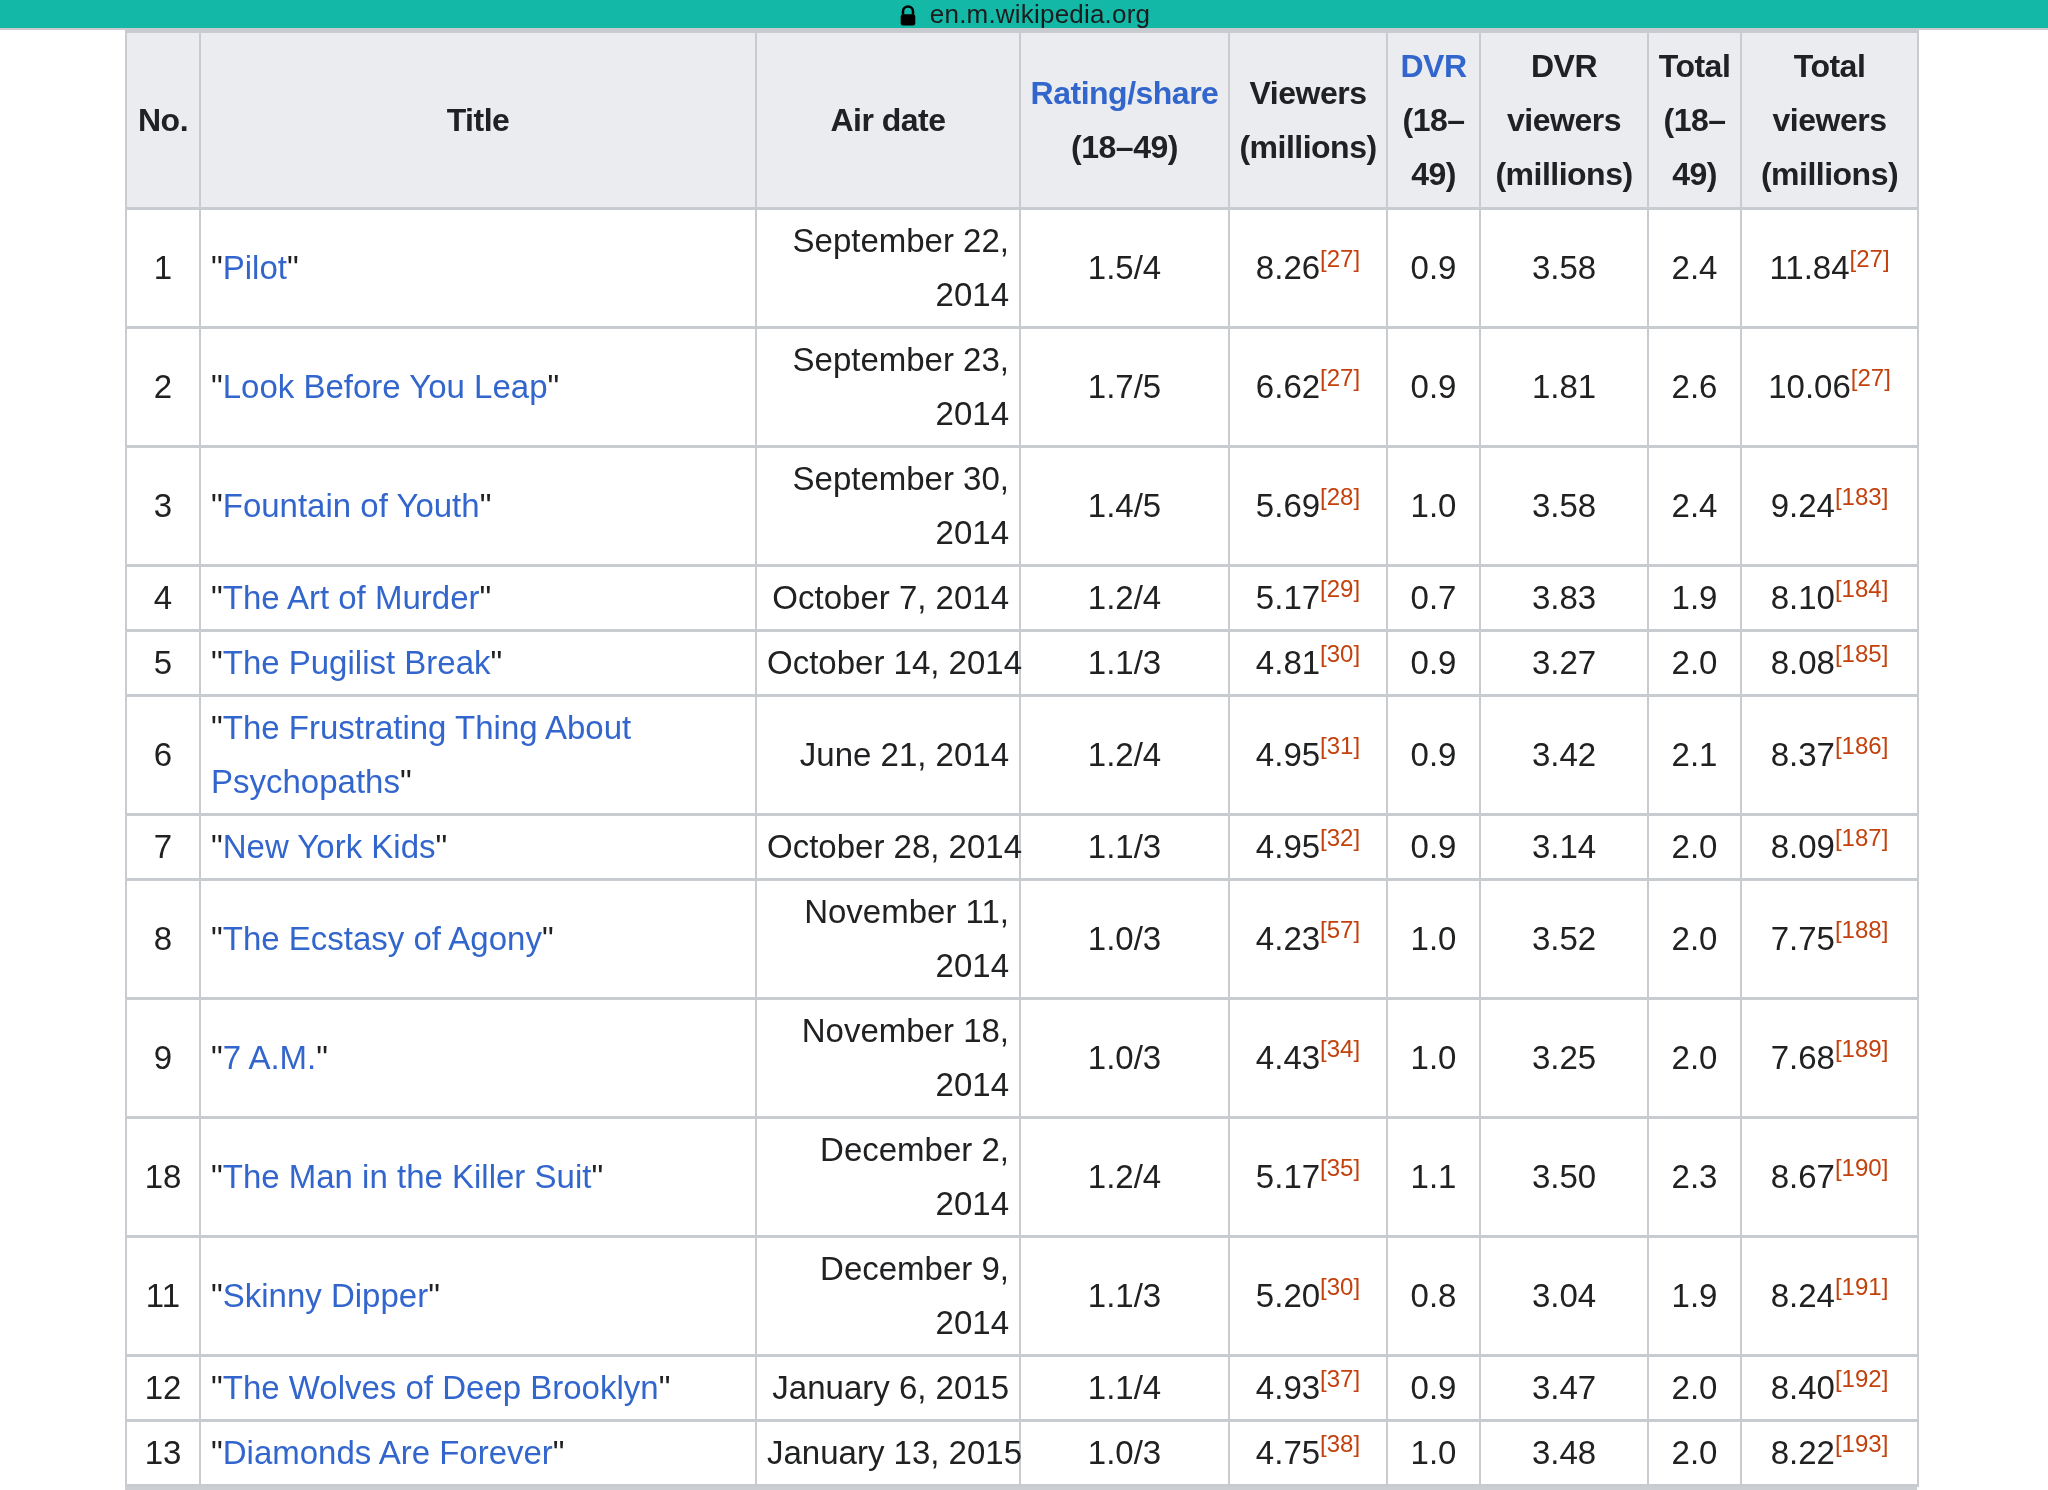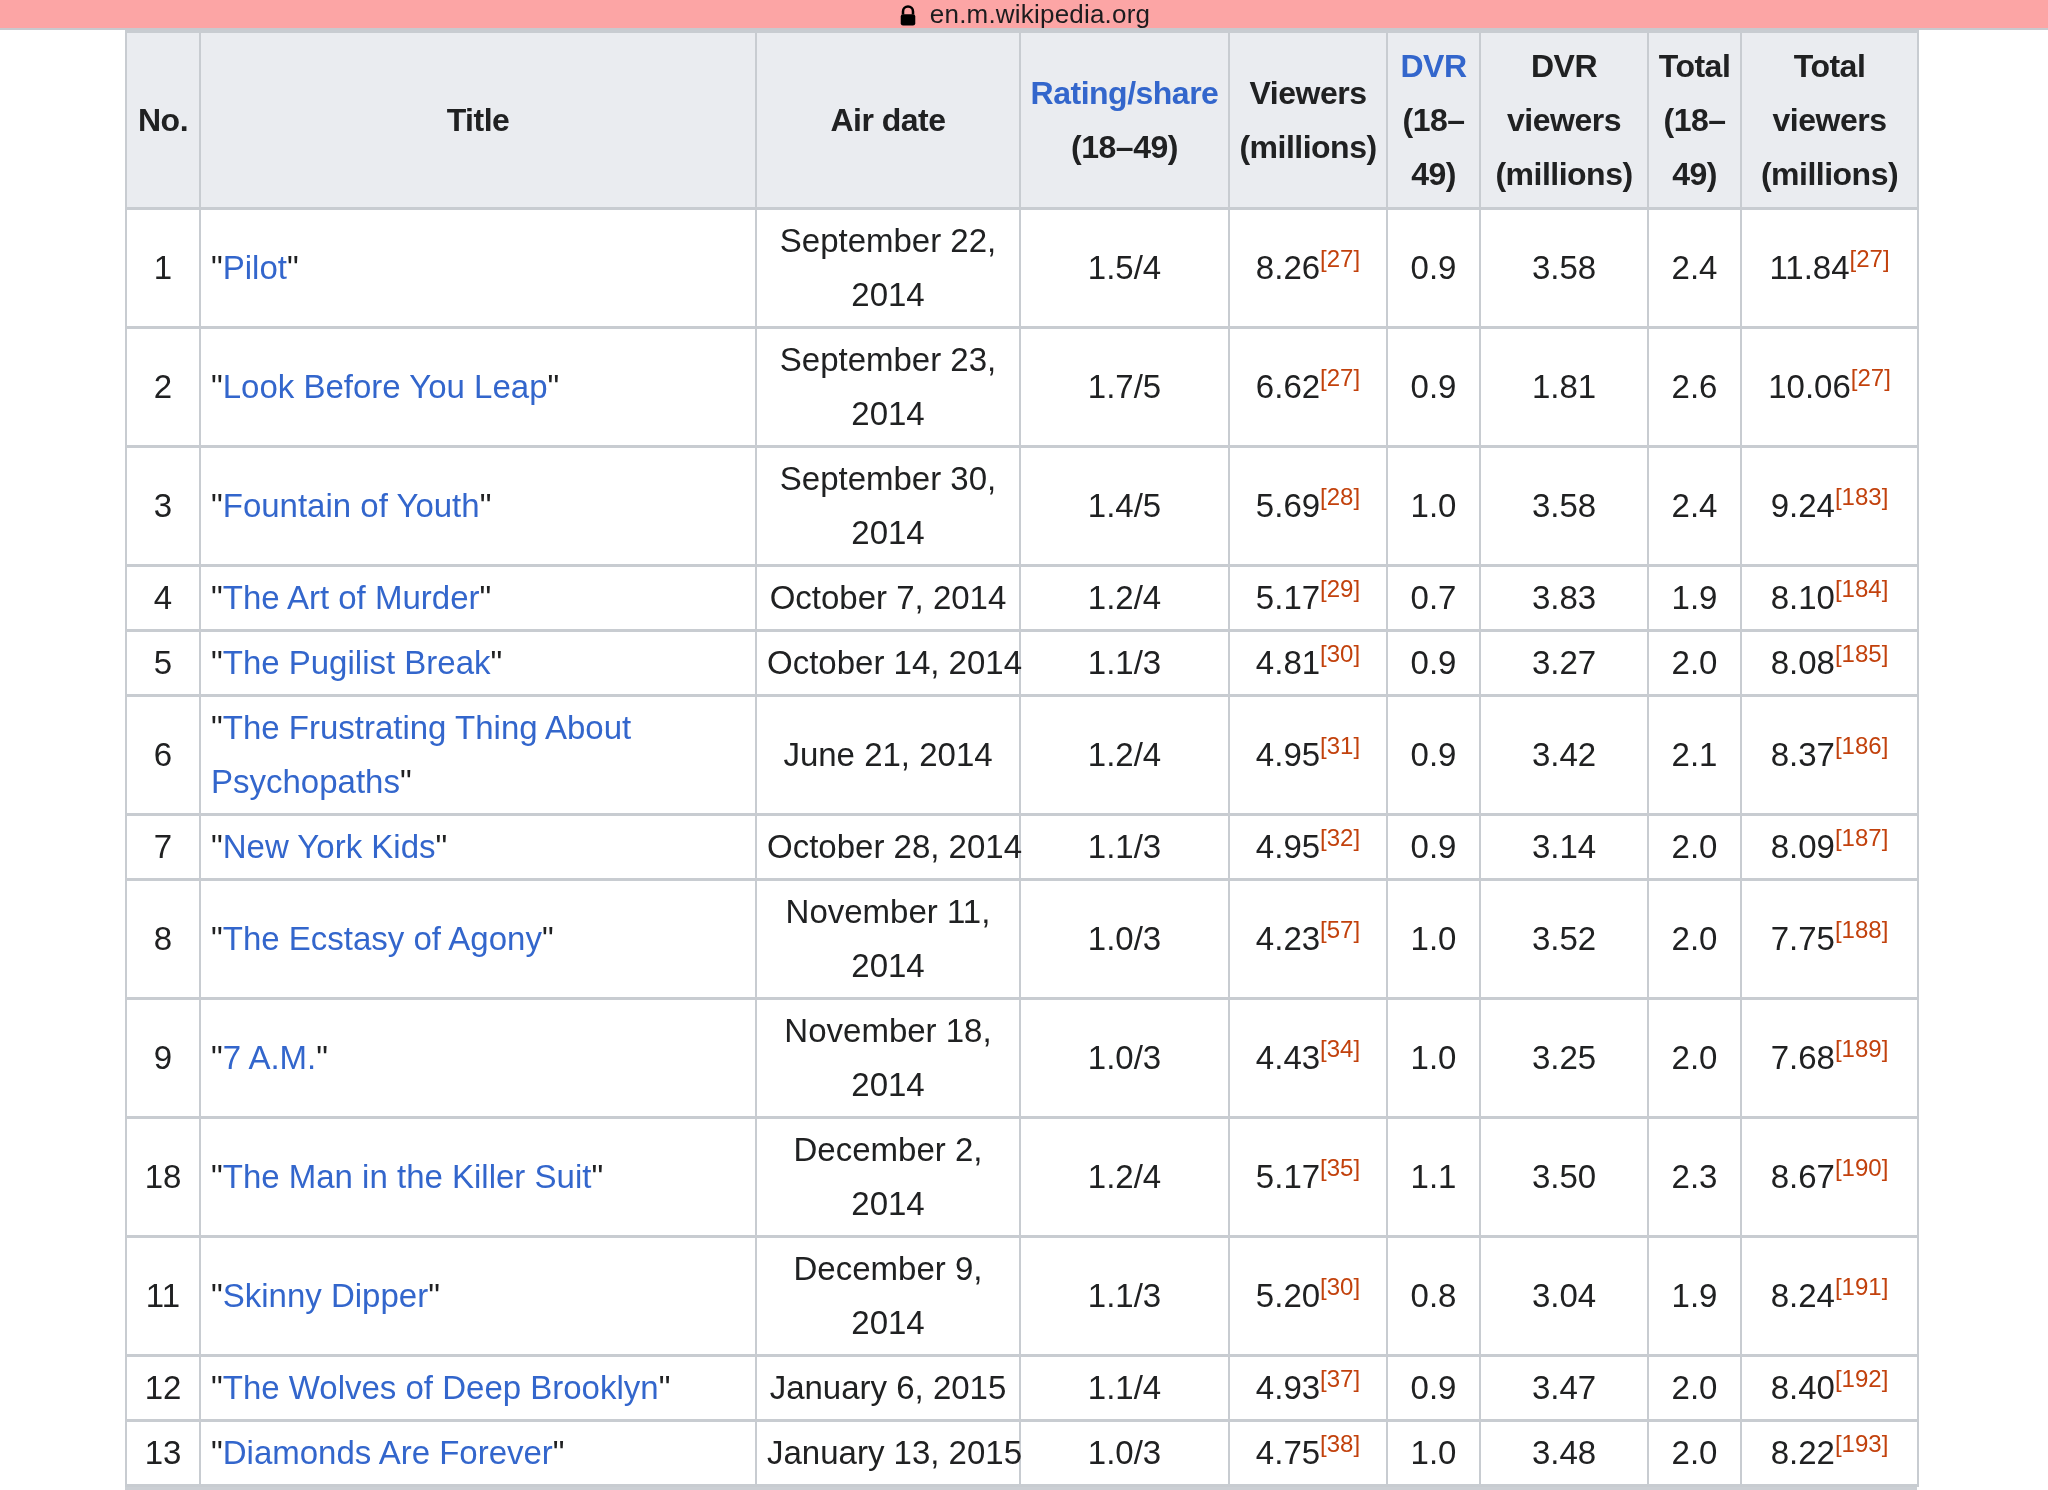--- a/index.html
+++ b/index.html
@@ -10,21 +10,21 @@
     overflow: hidden;
     background: #ffffff;
     font-family: "Liberation Sans", "DejaVu Sans", sans-serif;
   }
 
   
   .browser-bar {
     box-sizing: border-box;
     width: 2048px;
     height: 30px;
-    background: #fca5a5;
+    background: #14b8a6;
     border-bottom: 2px solid #c9c9ce;
     display: flex;
     align-items: center;
     justify-content: center;
     gap: 12px;
   }
   .browser-bar .url {
     font-size: 26px;
     color: #1c1c1e;
     letter-spacing: 0.2px;
@@ -63,21 +63,21 @@
     white-space: pre-line;
     height: 172px;
   }
   td {
     font-size: 33px;
     line-height: 54px;
     padding: 4px 10px;
     text-align: center;
   }
   td.c-title { text-align: left; }
-  td.c-air_date { text-align: center; white-space: pre; }
+  td.c-air_date { text-align: right; white-space: pre; }
 
   a.wlink { color: #3366cc; text-decoration: none; }
   .th-rest { display: block; white-space: pre-line; color: #202122; }
   .quote { color: #202122; }
 
   sup.ref {
     line-height: 0;
     font-size: 24px;
     vertical-align: super;
   }

